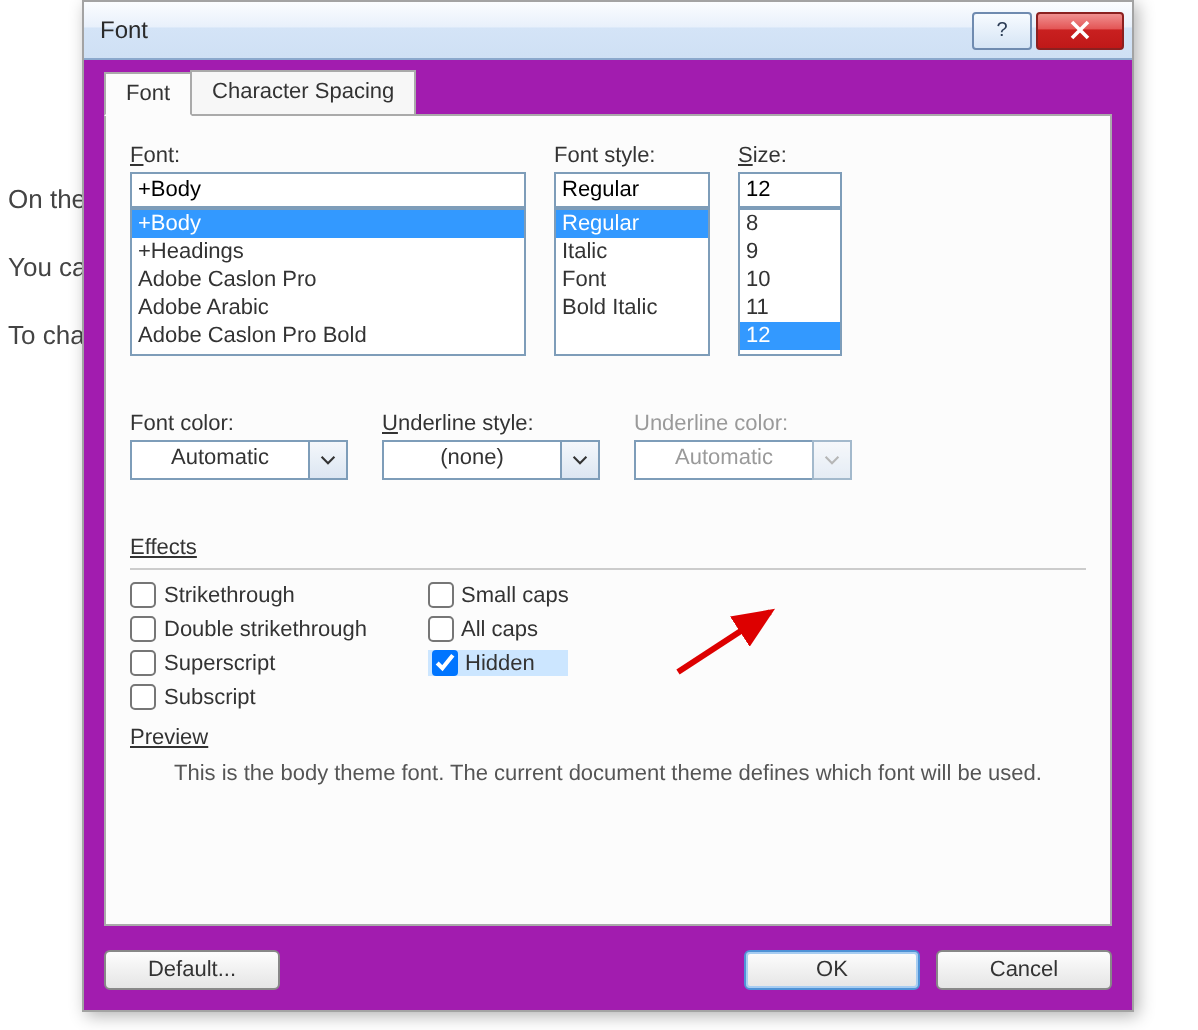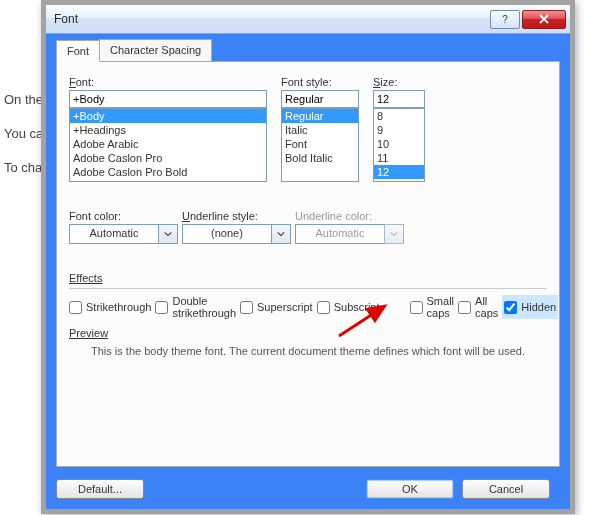--- a/index.html
+++ b/index.html
@@ -24,22 +24,22 @@
     padding: 0 4px;
     z-index: 0;
   }
   .bg-text p { margin: 0 0 14px 0; }
   .dialog {
     position: absolute;
     left: 41px;
     top: 0;
     width: 524px;
     height: 504px;
-    background: #3b82f6;
-    border: 5px solid #a3a3a3;
+    background: #a21caf;
+    border: 1px solid #a3a3a3;
     box-shadow: 2px 2px 8px rgba(0,0,0,0.3);
     z-index: 10;
   }
   .titlebar {
     height: 28px;
     background: linear-gradient(to bottom, #fbfdff 0%, #e8f0fb 45%, #d4e4f7 46%, #cfe0f4 100%);
     border-bottom: 1px solid #8ba8cc;
     display: flex;
     align-items: center;
     padding: 0 4px 0 8px;
@@ -148,41 +148,41 @@
   .combo.disabled .c-in { color: #9a9a9a; }
   .combo.disabled .c-btn { opacity: .7; }
   .group-label { font-size: 11px; margin: 6px 0 4px 0; text-decoration: underline; }
   .effects {
     border-top: 1px solid #ccc;
     margin-top: 4px;
     padding-top: 6px;
     display: flex;
     gap: 30px;
   }
-  .effects-col { display: flex; gap: 4px; }
+  .effects-col { display: flex; flex-direction: column; gap: 4px; }
   .chk { display: flex; align-items: center; gap: 4px; font-size: 11px; }
   .chk input { margin: 0; width: 13px; height: 13px; }
   .chk.hl { background: #cce6ff; padding: 0 2px; }
   .preview-sec { margin-top: 8px; }
   .preview-box {
     border: 1px solid #7e9db9;
     background: #fff;
     height: 40px;
     display: flex;
     align-items: center;
     padding: 0 6px;
     font-size: 13px;
     color: #333;
     overflow: hidden;
     white-space: nowrap;
   }
   .preview-note { text-align: center; font-size: 11px; color: #555; margin-top: 6px; }
   .dlg-buttons {
     position: absolute;
-    left: 10px; right: 20px; bottom: 10px;
+    left: 10px; right: 10px; bottom: 10px;
     display: flex;
     align-items: center;
   }
   .btn {
     border: 1px solid #888;
     background: linear-gradient(to bottom,#fdfdfd,#e5e5e5);
     padding: 3px 14px;
     font-size: 11px;
     border-radius: 3px;
     min-width: 58px;
@@ -223,22 +223,22 @@
 
     <div class="tabpanel">
 
       <div class="row">
         <div class="col" style="width:198px">
           <span class="lbl"><u>F</u><span></span>ont:</span>
           <input class="txtin" value="+Body" style="">
           <div class="listbox">
             <div class="sel">+Body</div>
             <div>+Headings</div>
+            <div>Adobe Caslon Pro</div>
             <div>Adobe Arabic</div>
-            <div>Adobe Caslon Pro</div>
             <div>Adobe Caslon Pro Bold</div>
           </div>
         </div>
         <div class="col" style="width:78px">
           <span class="lbl">Font style:</span>
           <input class="txtin" value="Regular" style="">
           <div class="listbox" style="overflow-y:auto">
             <div class="sel">Regular</div>
             <div>Italic</div>
             <div>Font</div>
@@ -251,21 +251,21 @@
           <div class="listbox">
             <div>8</div>
             <div>9</div>
             <div>10</div>
             <div>11</div>
             <div class="sel">12</div>
           </div>
         </div>
       </div>
 
-      <div class="row" style="gap:4px">
+      <div class="row" style="gap:17px">
         <div class="col">
           <span class="lbl">Font color:</span>
           <div class="combo">
             <div class="c-in">Automatic</div>
             <div class="c-btn">
                 <svg viewBox="0 0 10 10">
                   <path d="M1 3 L5 7 L9 3" fill="none" stroke="#333" stroke-width="1.3"></path>
                 </svg>
               </div>
           </div>

